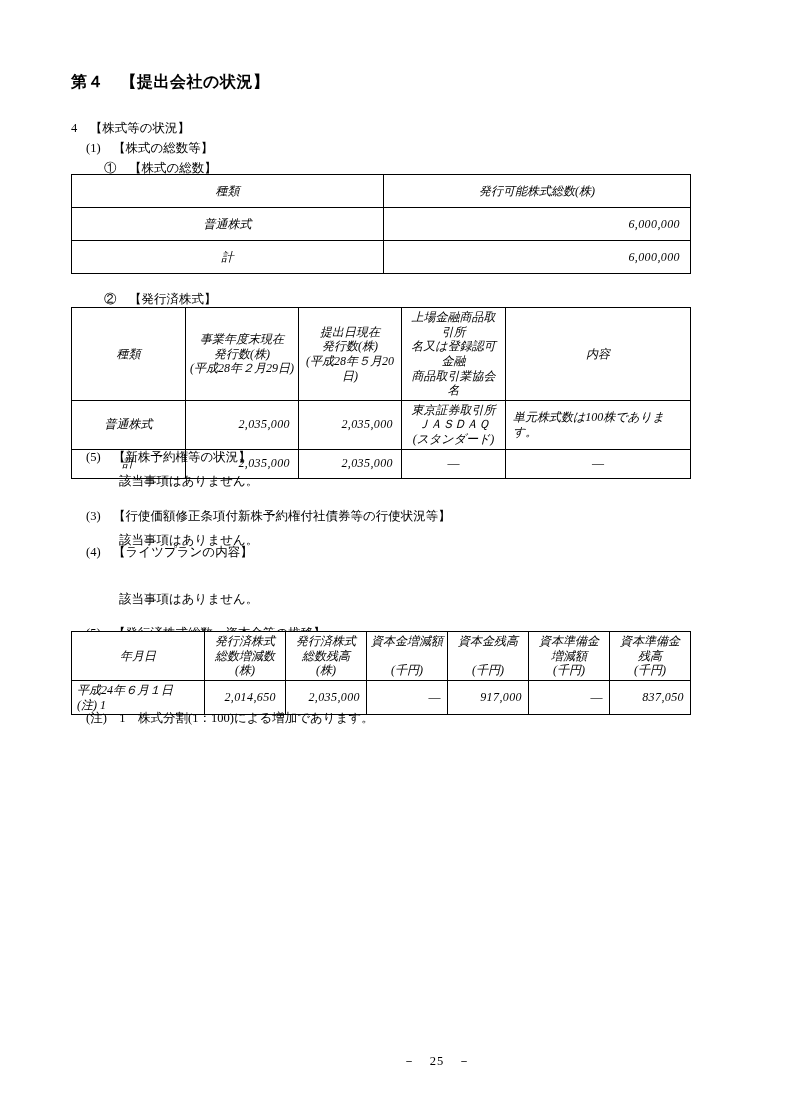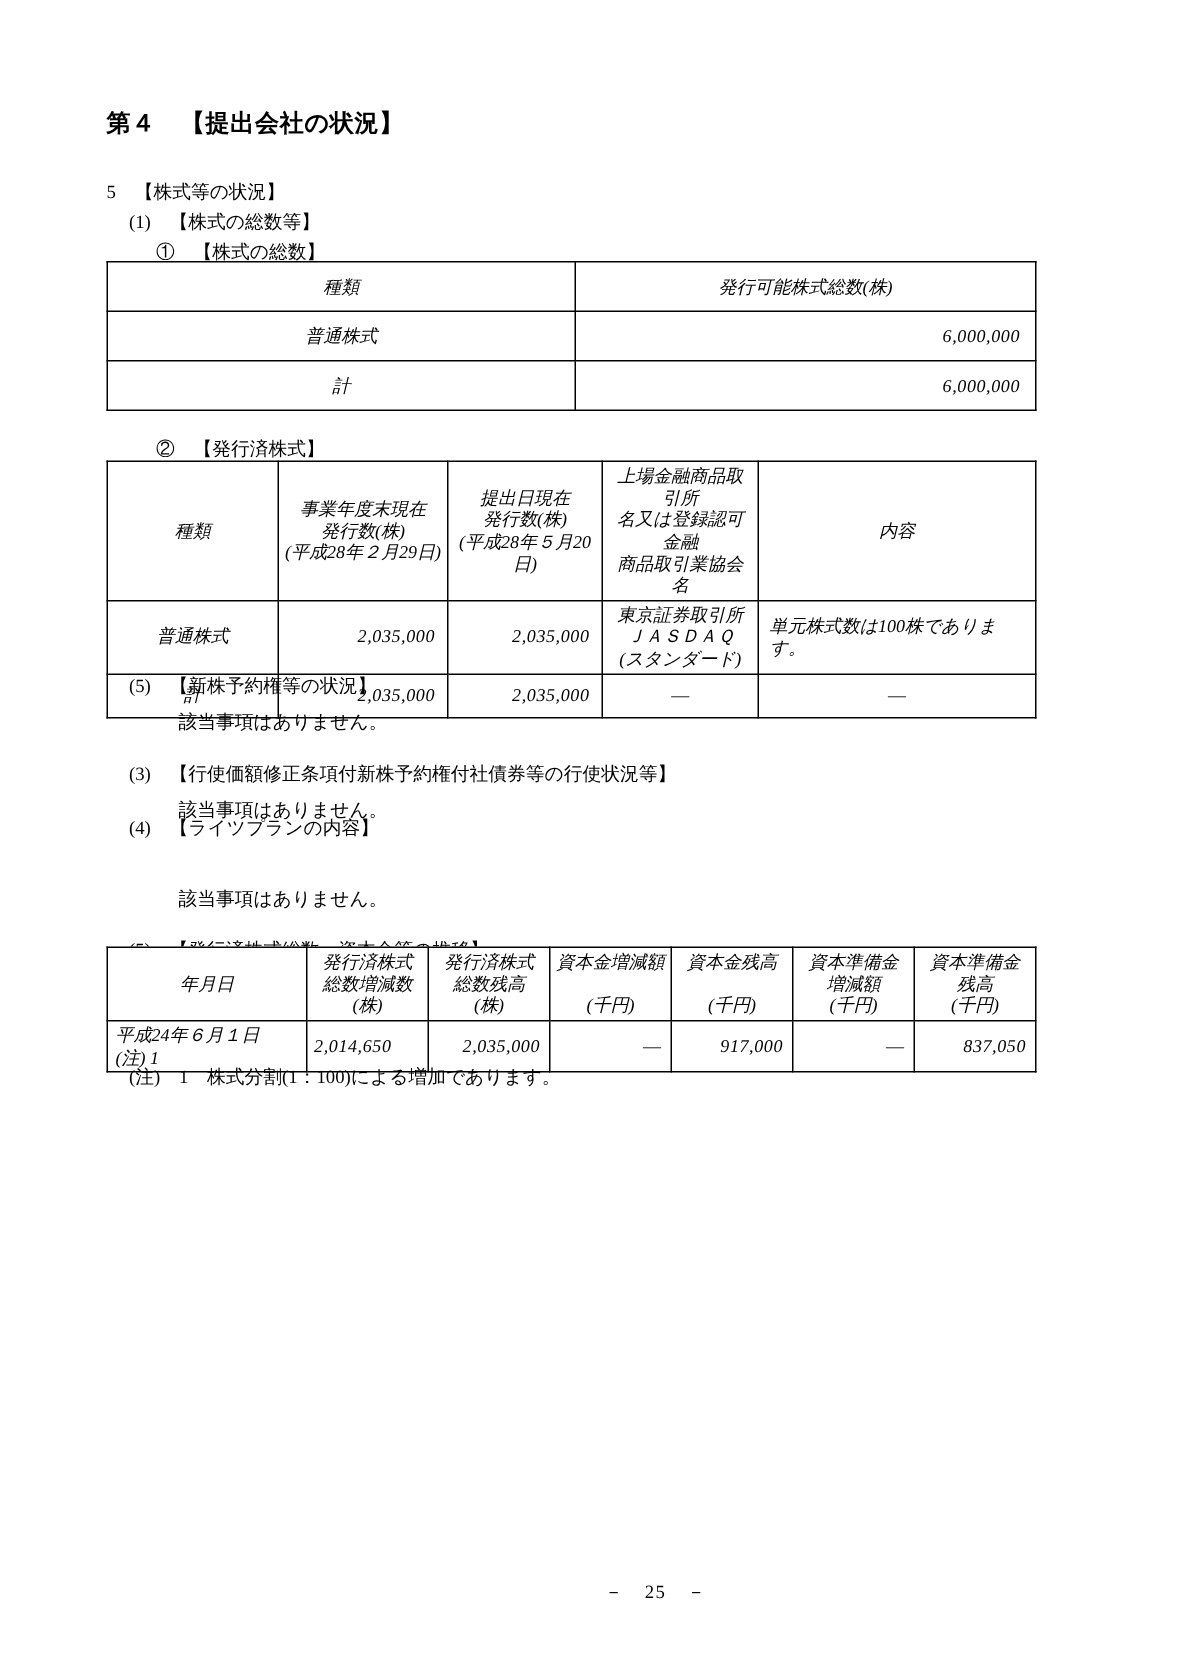--- a/index.html
+++ b/index.html
@@ -110,21 +110,21 @@
     padding-left: 42px;
   }
 </style>
 </head>
 <body>
 
 <div class="page">
 
   <div class="doc-title">第４　【提出会社の状況】</div>
 
-  <div class="lvl1" style="top:120px;">5　【株式等の状況】</div>
+  <div class="lvl1" style="top:120px;">4　【株式等の状況】</div>
   <div class="lvl2" style="top:140px;font-family:Liberation Serif, serif;">(1)　【株式の総数等】</div>
   <div class="lvl3" style="top:160px;">①　【株式の総数】</div>
 
   <table class="doc-table" id="table-shares-total">
     <colgroup>
       <col style="width:312px;">
       <col style="width:307px;">
     </colgroup>
     <tbody>
       <tr>
@@ -225,21 +225,21 @@
         <td class="hdr">資本準備金
 増減額
 (千円)</td>
         <td class="hdr">資本準備金
 残高
 (千円)</td>
       </tr>
       <tr>
         <td class="l" style="padding-left:5px;">平成24年６月１日
 (注) 1</td>
-        <td class="num" style="padding-right:24px;">2,014,650</td>
+        <td class="num" style="padding-right:9px;">2,014,650</td>
         <td class="num" style="padding-right:6px;">2,035,000</td>
         <td class="num" style="padding-right:6px;">―</td>
         <td class="num" style="padding-right:6px;">917,000</td>
         <td class="num" style="padding-right:6px;">―</td>
         <td class="num" style="padding-right:6px;">837,050</td>
       </tr>
     </tbody>
   </table>
 
   <div class="note-text" style="top:710px;">(注)　1　株式分割(1：100)による増加であります。</div>

